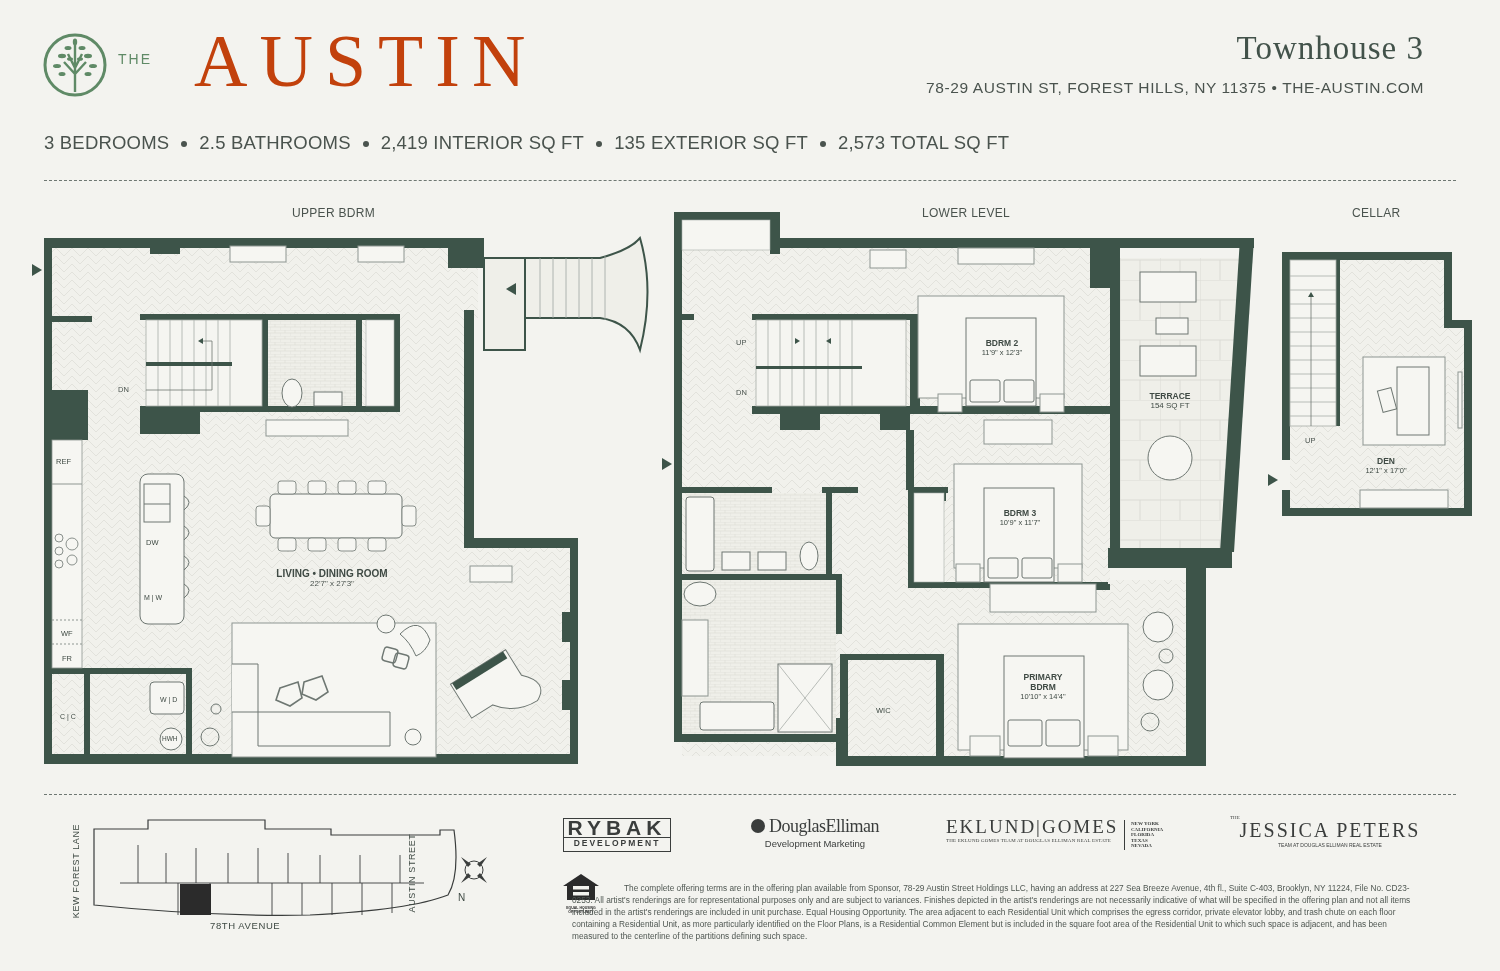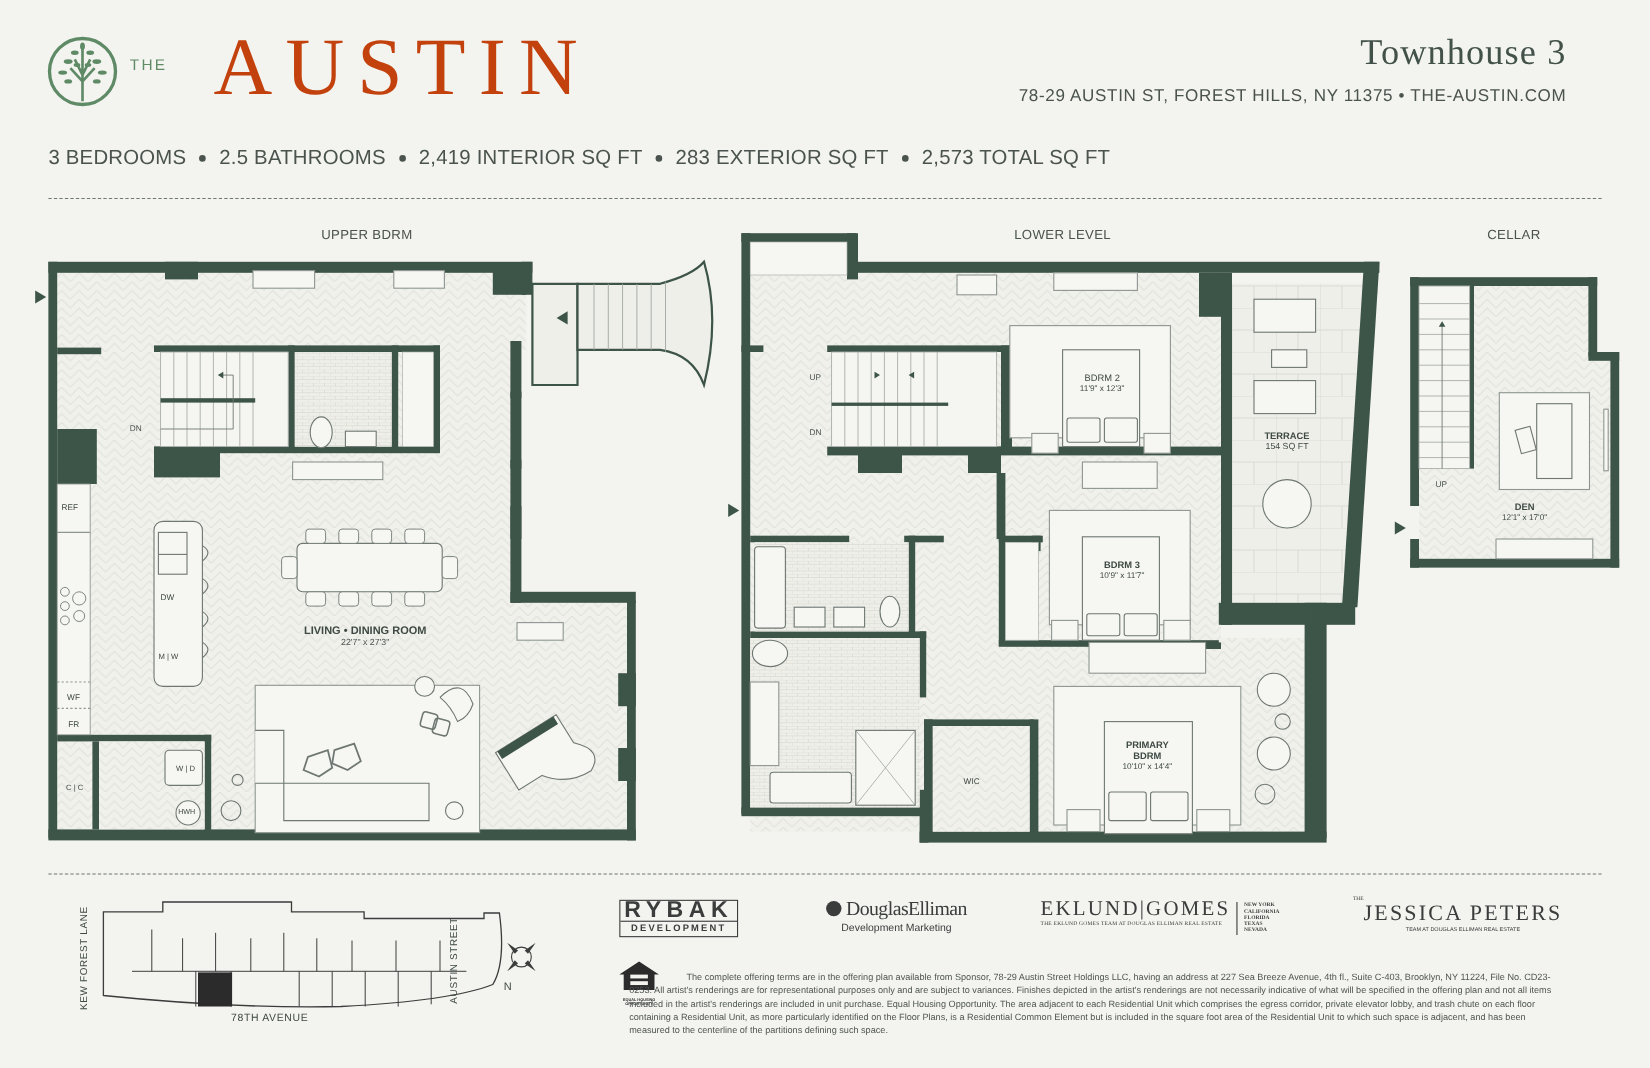--- a/index.html
+++ b/index.html
@@ -49,21 +49,21 @@
 <div class="abs logo-word">AUSTIN</div>
 
 <div class="abs title">Townhouse 3</div>
 <div class="abs address">
   <span>78-29 AUSTIN ST, FOREST HILLS, NY 11375</span>
   <span> • </span>
   <span>THE-AUSTIN.COM</span>
 </div>
 
 <div class="abs specs">
-  <span>3 BEDROOMS</span><span class="dot"></span><span>2.5 BATHROOMS</span><span class="dot"></span><span>2,419 INTERIOR SQ FT</span><span class="dot"></span><span>283 EXTERIOR SQ FT</span><span class="dot"></span><span>2,573 TOTAL SQ FT</span>
+  <span>3 BEDROOMS</span><span class="dot"></span><span>2.5 BATHROOMS</span><span class="dot"></span><span>2,419 INTERIOR SQ FT</span><span class="dot"></span><span>135 EXTERIOR SQ FT</span><span class="dot"></span><span>2,573 TOTAL SQ FT</span>
 </div>
 
 <div class="abs divider" style="top:180px"></div>
 
 <div class="abs level-label" style="left:292px;top:206px">UPPER BDRM</div>
 <div class="abs level-label" style="left:922px;top:206px">LOWER LEVEL</div>
 <div class="abs level-label" style="left:1352px;top:206px">CELLAR</div>
 
 <svg class="abs" style="left:0;top:0" width="1500" height="800">
   <defs>
@@ -360,21 +360,21 @@
     <polygon points="1268,474 1278,480 1268,486" fill="#3d5449"></polygon>
   </g>
   <text x="1305" y="443" font-size="7.5" fill="#4a534e">UP</text>
 </svg>
 
 <div class="abs" style="left:262px;top:568px;width:140px;text-align:center">
   <div style="font-size:10px;font-weight:bold;color:#3f4a44">LIVING • DINING ROOM</div>
   <div style="font-size:8px;color:#4a534e">22'7" x 27'3"</div>
 </div>
 <div class="abs" style="left:960px;top:338px;width:84px;text-align:center">
-  <div style="font-size:8.5px;font-weight:normal">BDRM 2</div>
+  <div style="font-size:8.5px;font-weight:bold">BDRM 2</div>
   <div style="font-size:7.5px">11'9" x 12'3"</div>
 </div>
 <div class="abs" style="left:978px;top:508px;width:84px;text-align:center">
   <div style="font-size:8.5px;font-weight:bold">BDRM 3</div>
   <div style="font-size:7.5px">10'9" x 11'7"</div>
 </div>
 <div class="abs" style="left:1000px;top:672px;width:86px;text-align:center">
   <div style="font-size:8.5px;font-weight:bold">PRIMARY</div>
   <div style="font-size:8.5px;font-weight:bold">BDRM</div>
   <div style="font-size:7.5px">10'10" x 14'4"</div>

